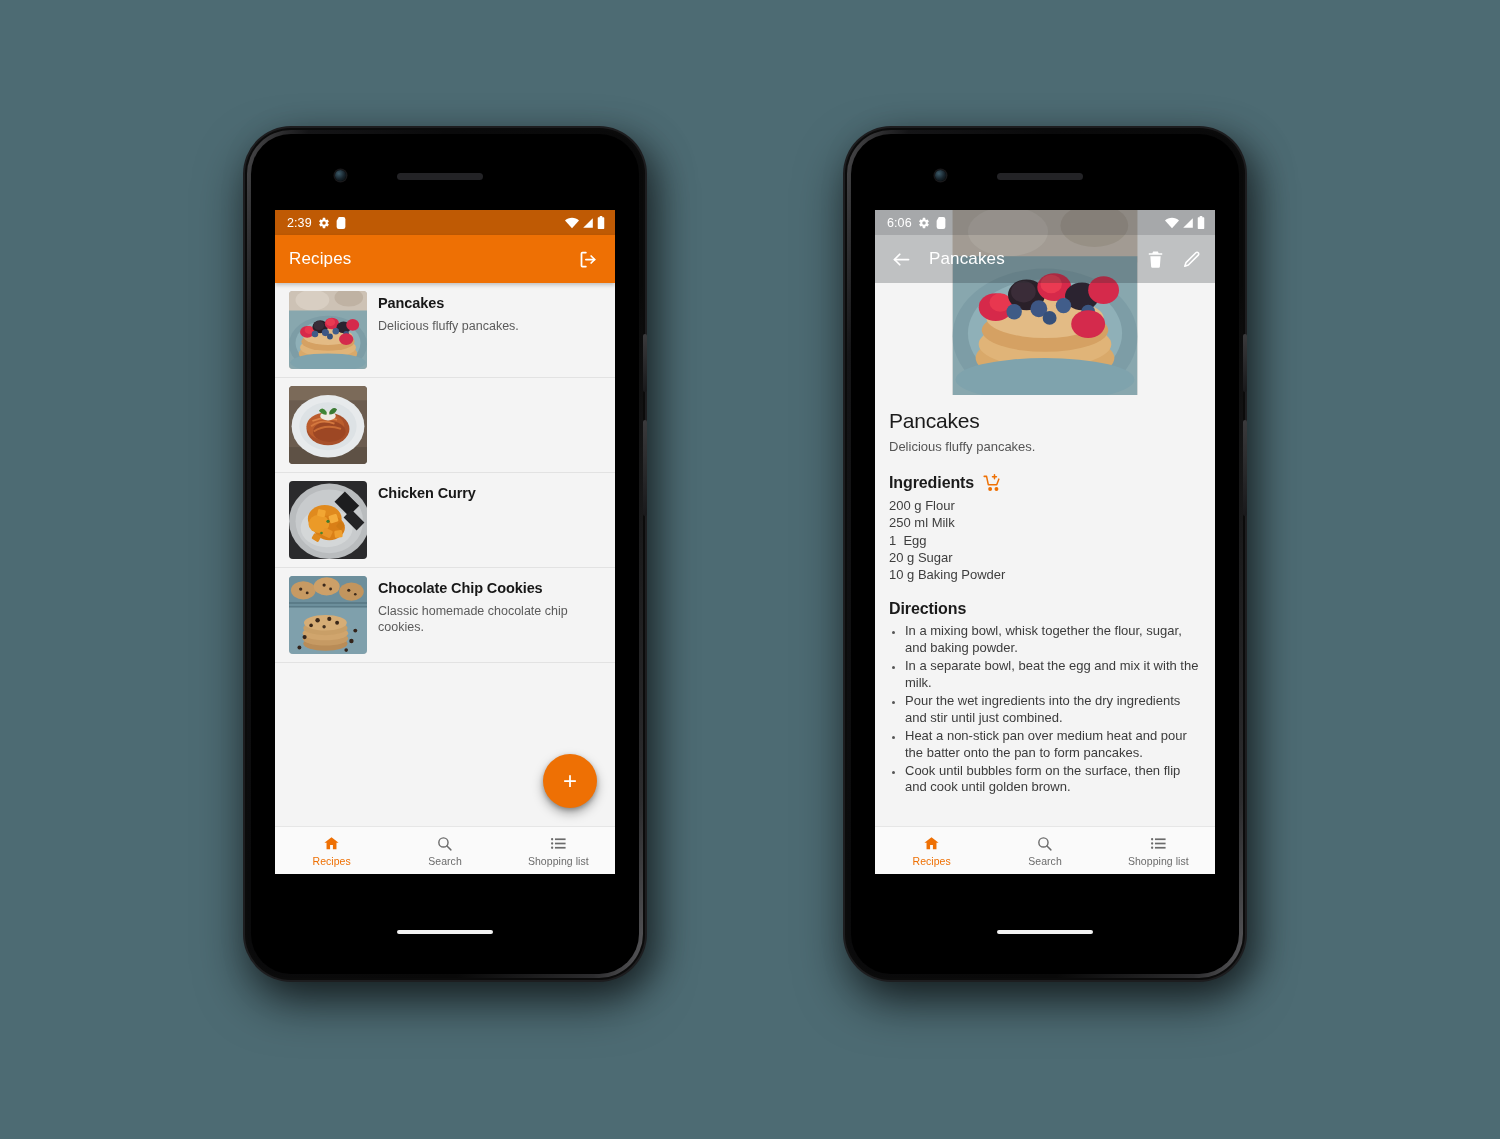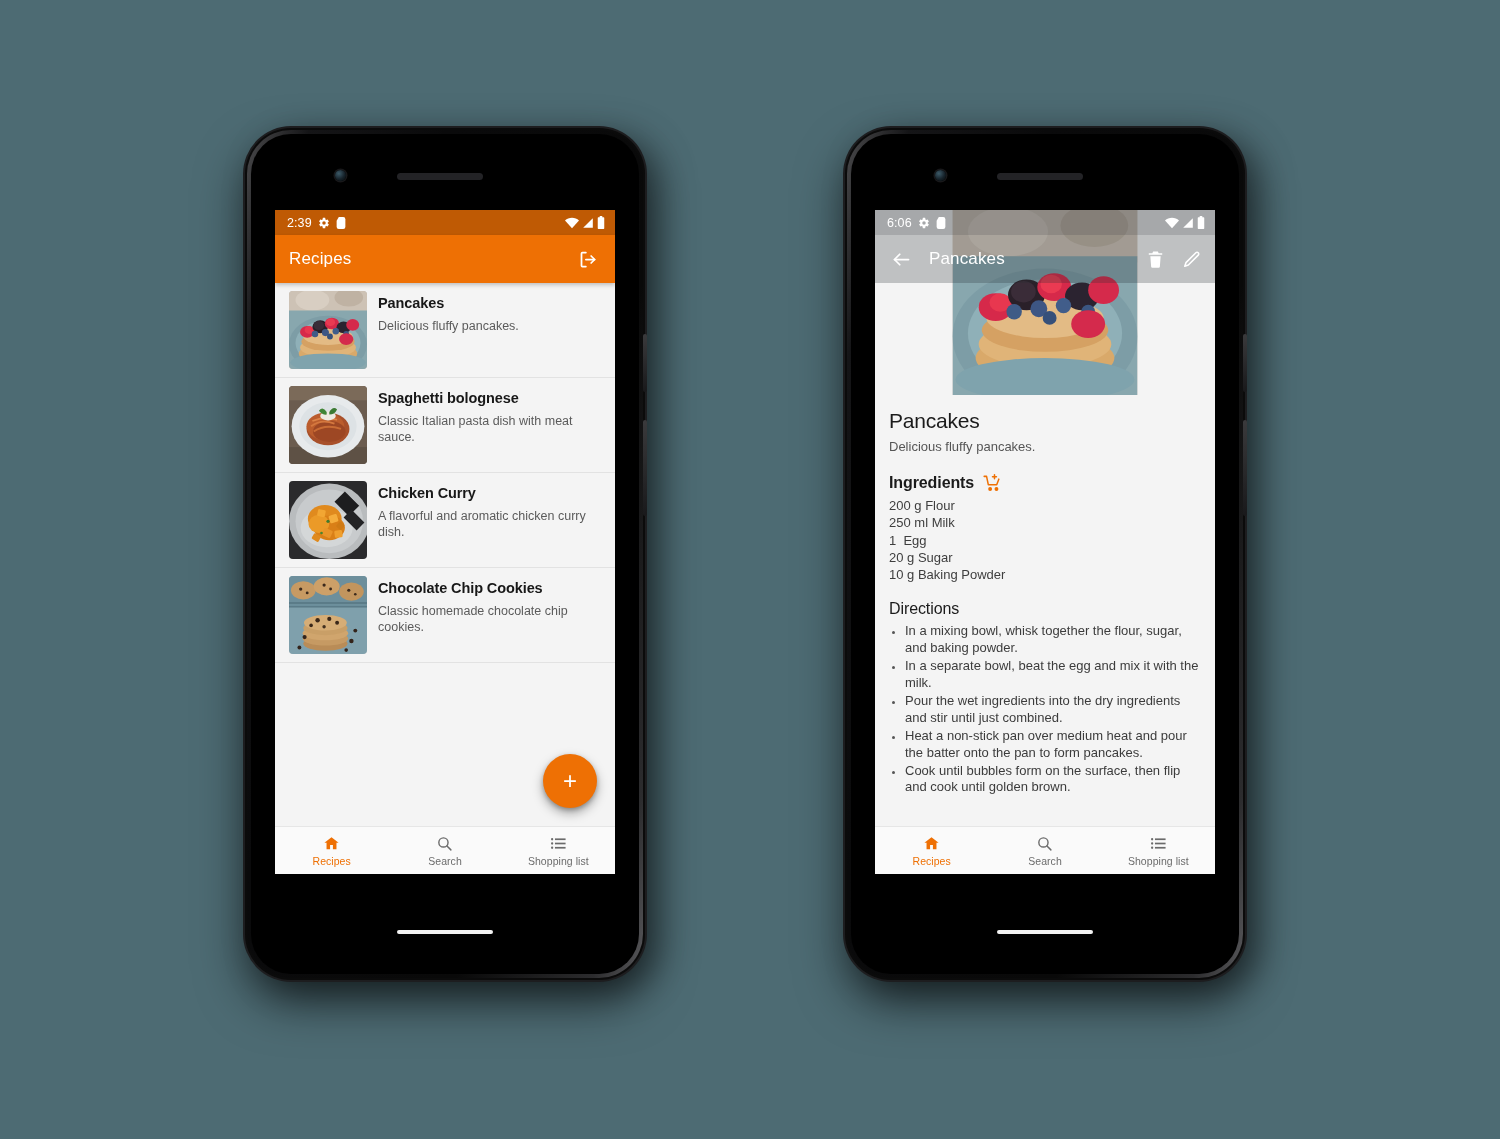--- a/index.html
+++ b/index.html
@@ -199,21 +199,21 @@
   }
   .detail-name { font-size: 21px; color: #1b1b1b; font-weight: 400; letter-spacing: -.2px; }
   .detail-desc { margin-top: 6px; font-size: 13px; color: #555; }
   .section-head {
     margin-top: 20px;
     display: flex; align-items: flex-start; gap: 9px;
   }
   .section-title { font-size: 16px; font-weight: 700; color: #1b1b1b; letter-spacing: -.1px; }
   .ing-list { margin-top: 0; }
   .ing-row { font-size: 13px; color: #3e3e3e; line-height: 1.33; white-space: pre; }
-  .dir-title { margin-top: 17px; font-size: 16px; font-weight: 400; color: #1b1b1b; letter-spacing: -.1px; }
+  .dir-title { margin-top: 17px; font-size: 16px; font-weight: 700; color: #1b1b1b; letter-spacing: -.1px; }
   .dir-list { margin-top: 5px; padding-left: 16px; }
   .dir-item {
     font-size: 13px; color: #3c3c3c;
     line-height: 1.3; margin-bottom: 1px;
     list-style: disc;
   }
   .dir-item::marker { font-size: 11px; color: #555; }
 </style>
 </head>
 <body>
@@ -380,35 +380,30 @@
             <div class="row-desc">Delicious fluffy pancakes.</div>
           </div>
         </div>
 
         <div class="recipe-row">
           <div class="thumb">
               <svg viewBox="0 0 120 120">
                 <use href="#img-spaghetti"></use>
               </svg>
             </div>
-          <div class="row-text">
-            <div class="row-title">Spaghetti bolognese</div>
-            <div class="row-desc">Classic Italian pasta dish with meat sauce.</div>
-          </div>
         </div>
 
         <div class="recipe-row">
           <div class="thumb">
               <svg viewBox="0 0 120 120">
                 <use href="#img-curry"></use>
               </svg>
             </div>
           <div class="row-text">
             <div class="row-title">Chicken Curry</div>
-            <div class="row-desc">A flavorful and aromatic chicken curry dish.</div>
           </div>
         </div>
 
         <div class="recipe-row">
           <div class="thumb">
               <svg viewBox="0 0 120 120">
                 <use href="#img-cookies"></use>
               </svg>
             </div>
           <div class="row-text">

